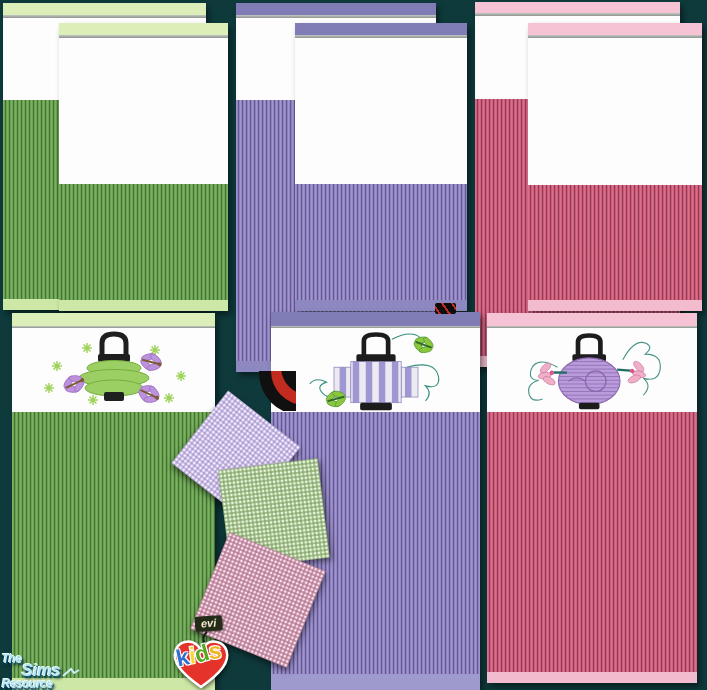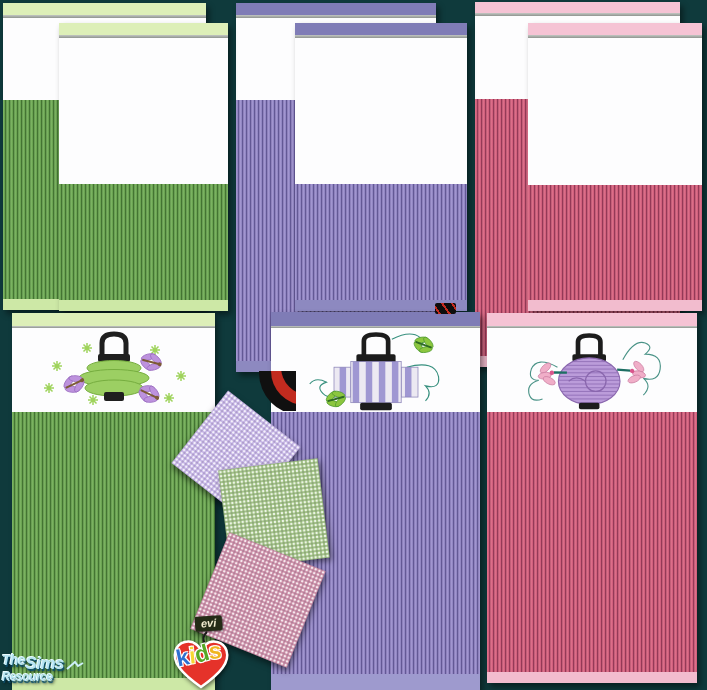--- a/index.html
+++ b/index.html
@@ -64,21 +64,21 @@
       background-size:4px 4px,4px 4px;background-position:0 0,2px 2px;}
   #swatch-lavender{left:190px;top:409px;width:92px;height:92px;background-color:#c9b9e8;transform:rotate(38deg);}
   #swatch-green   {left:224px;top:464px;width:100px;height:100px;background-color:#a3c487;transform:rotate(-7deg);}
   #swatch-pink    {left:206px;top:548px;width:104px;height:104px;background-color:#cf93ab;transform:rotate(22deg);}
 
   
   #tsr-logo{position:absolute;left:2px;top:653px;z-index:6;color:#b9e6f4;
     font-style:italic;font-weight:bold;line-height:1;letter-spacing:-.5px;
     text-shadow:-1px -1px 0 #eafcff,1px 2px 1px #0b4f6e,2px 3px 3px rgba(0,0,0,.6);}
   #tsr-logo .row1{display:flex;align-items:flex-end;}
-  .tsr-the{font-size:14px;padding-bottom:5px;}
+  .tsr-the{font-size:12px;padding-bottom:14px;}
   .tsr-sims{font-size:17px;}
   .tsr-swoosh{margin-left:2px;margin-bottom:2px;}
   .tsr-resource{font-size:12px;margin-top:-1px;}
 
   
   #evikids-logo{position:absolute;left:169px;top:616px;width:66px;height:74px;z-index:6;}
   #evikids-heart{position:absolute;left:0;bottom:0;filter:drop-shadow(1px 2px 2px rgba(0,0,0,.55));}
   .ek-tag{position:absolute;left:26px;top:0;background:#242b16;color:#f2ecd0;
     font-size:11px;font-weight:bold;font-style:italic;padding:1px 6px 2px 6px;border-radius:2px;
     transform:rotate(-4deg);box-shadow:1px 1px 2px rgba(0,0,0,.6);}

